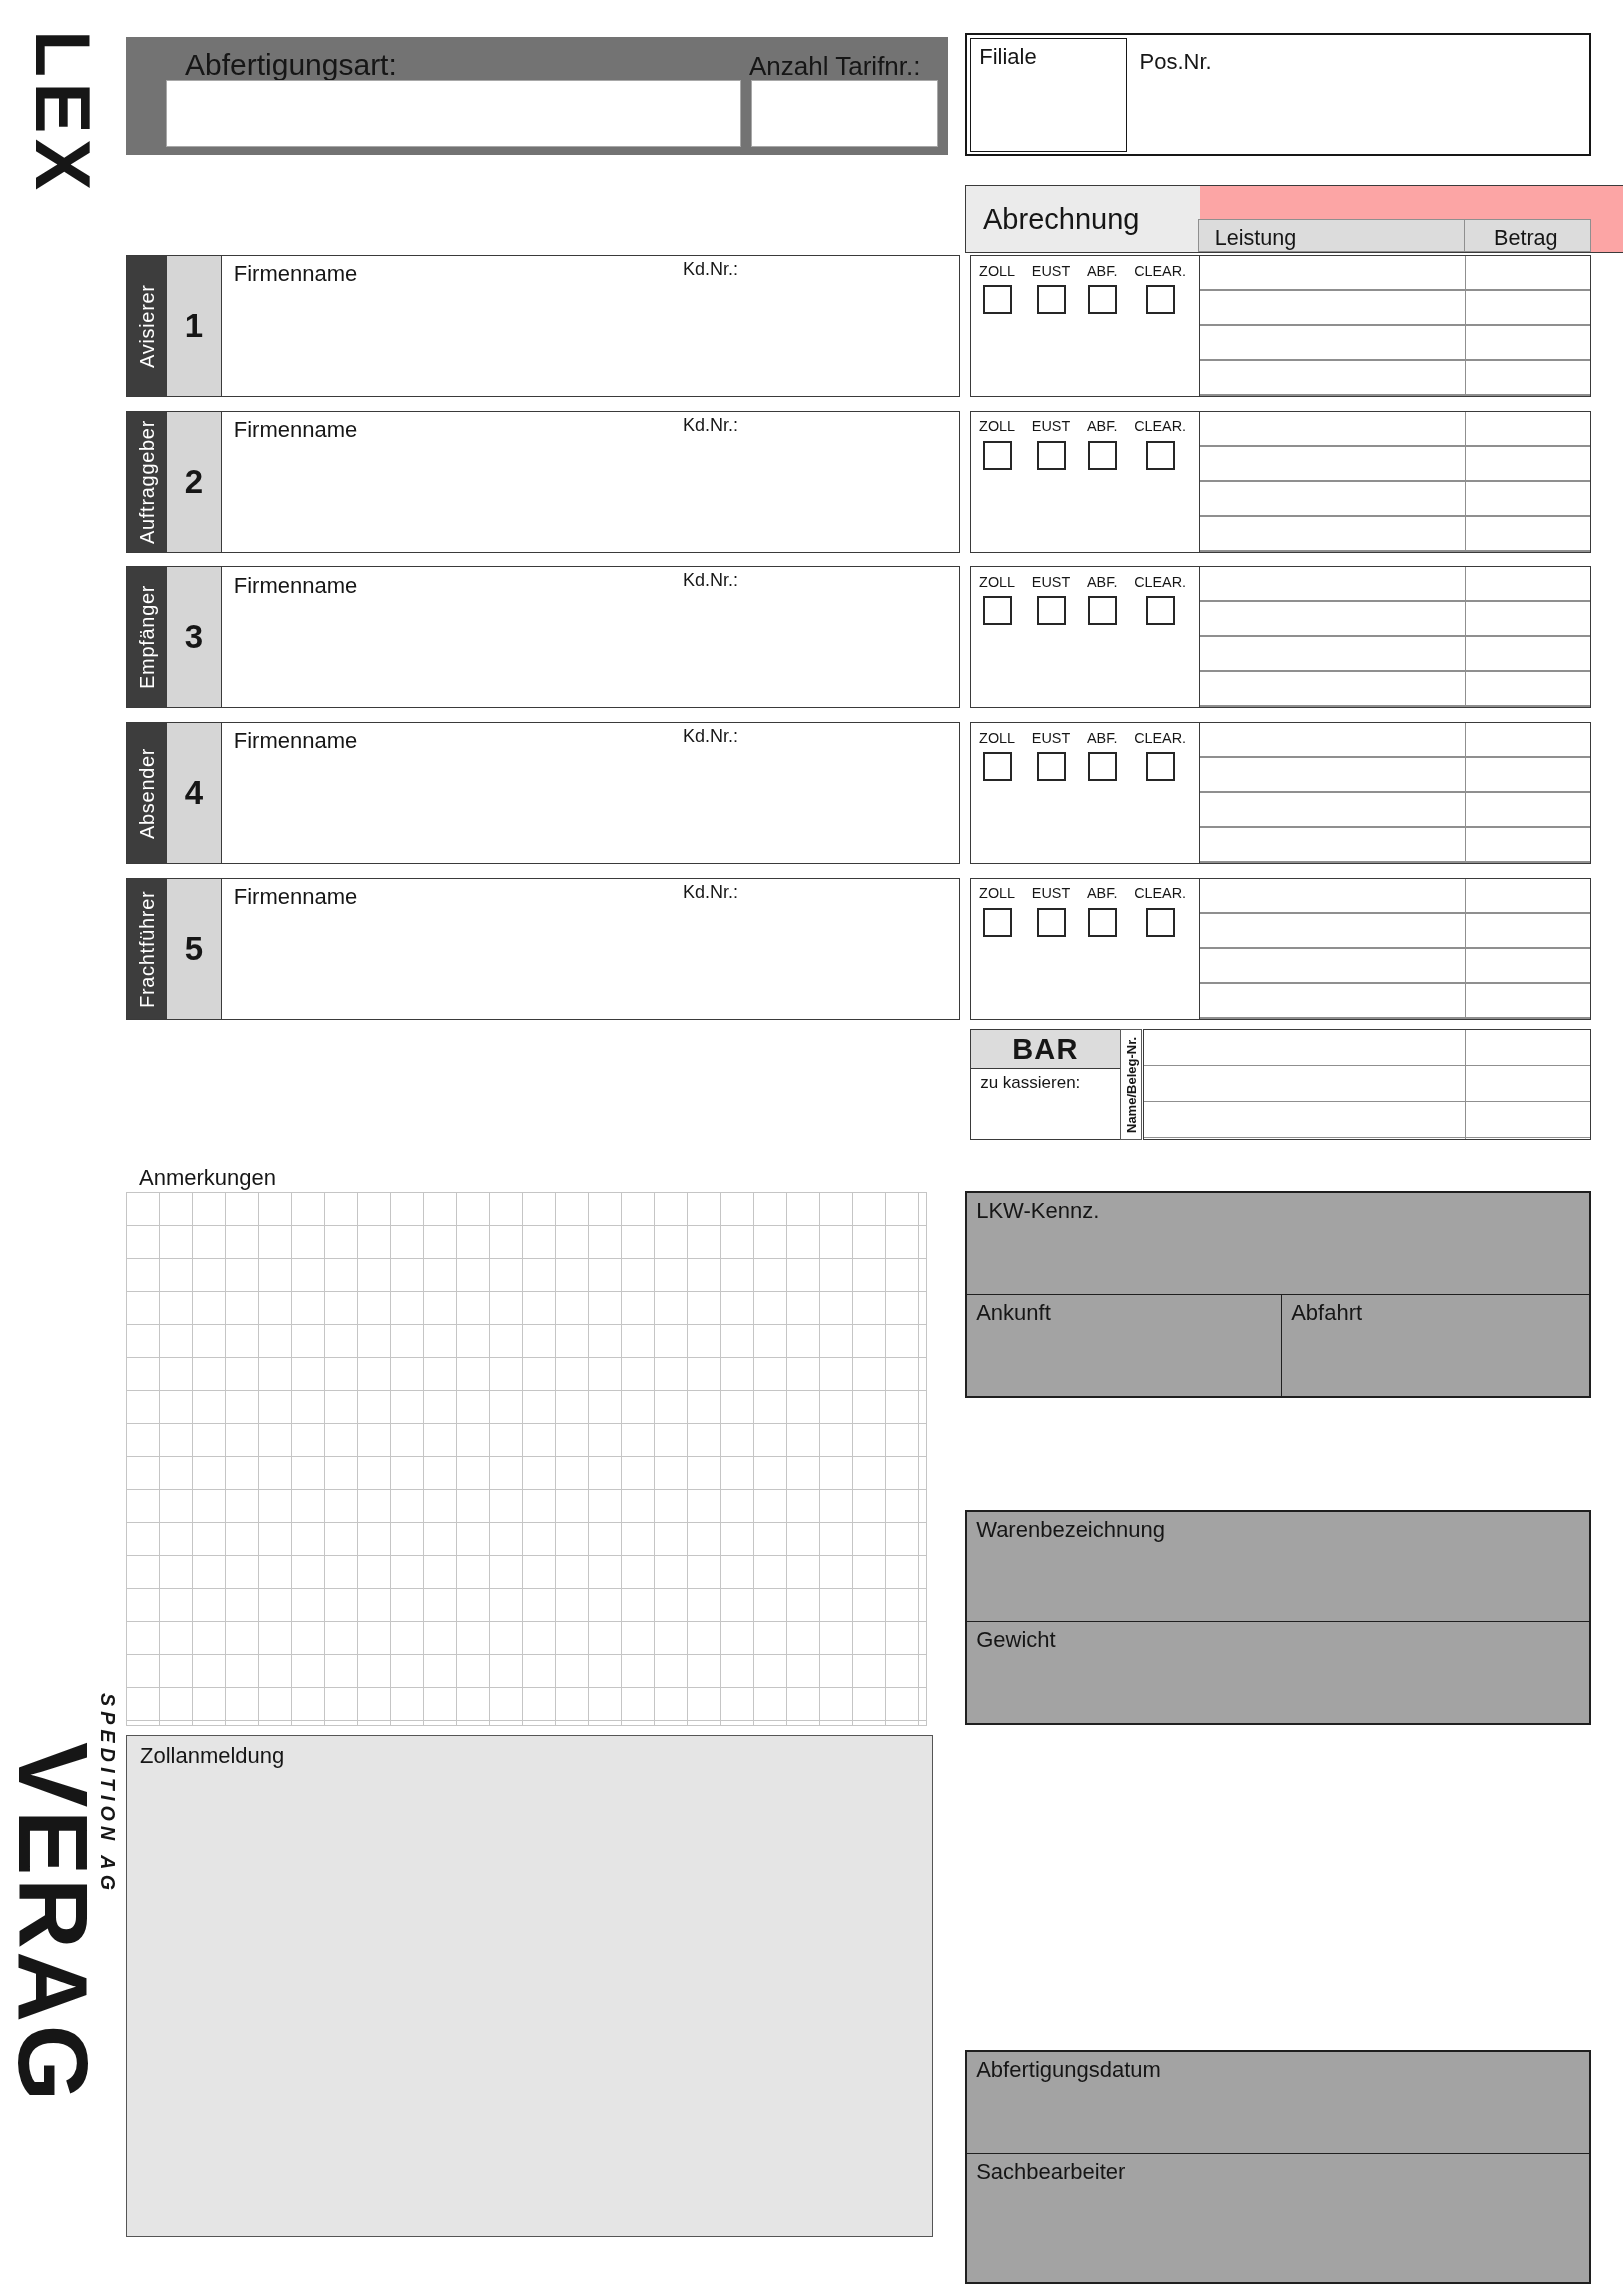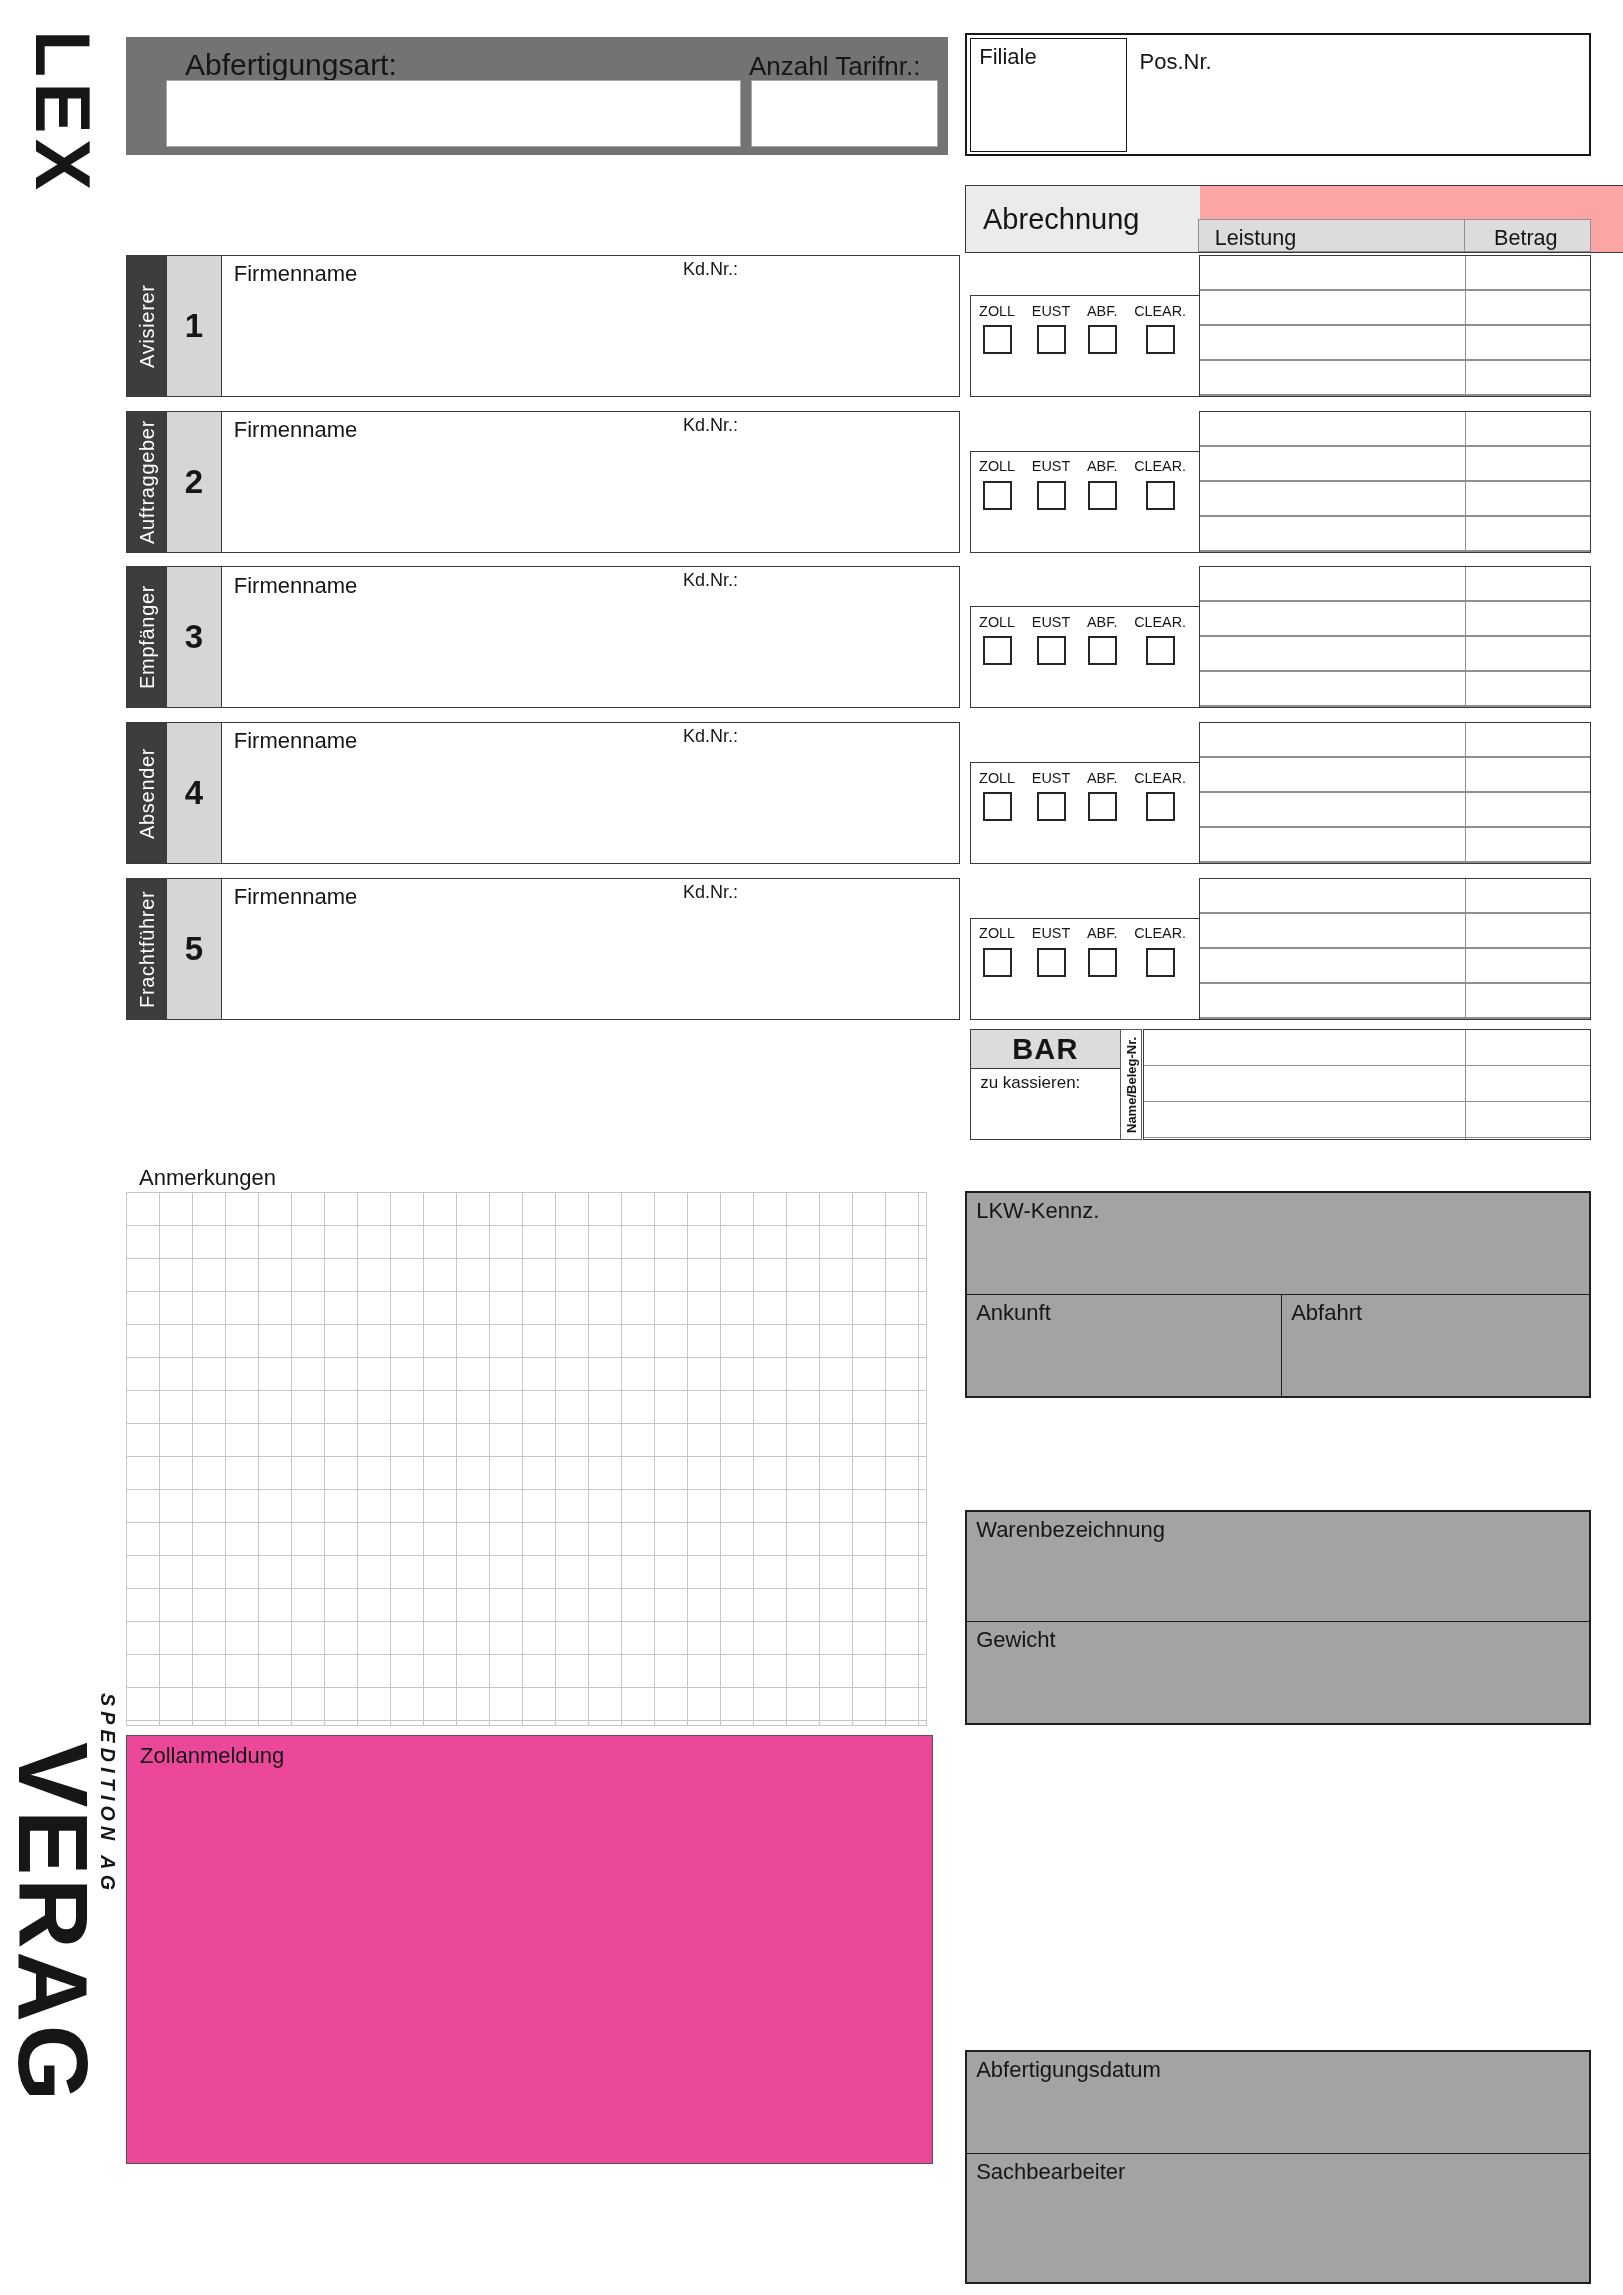--- a/index.html
+++ b/index.html
@@ -32,21 +32,21 @@
 
   
   .sections { position:absolute; left:126px; top:255px; width:1465px; display:flex; flex-direction:column; gap:13.7px; }
   .section { display:flex; height:142px; }
   .section-left { display:flex; width:834px; margin-right:10.5px; border:1.3px solid #3a3a3a; background:#fff; }
   .role-bar { width:40px; background:#3d3d3d; color:#fff; writing-mode:vertical-rl; transform:rotate(180deg); display:flex; align-items:center; justify-content:center; font-size:20px; letter-spacing:0.7px; }
   .num-cell { width:55px; background:#d6d6d6; border-right:1.3px solid #3a3a3a; display:flex; align-items:center; justify-content:center; font-size:33px; font-weight:700; }
   .firma-box { flex:1; position:relative; background:#fff; }
   .firma-label { position:absolute; left:11.8px; top:5.2px; font-size:22px; }
   .kdnr-label { position:absolute; left:461px; top:3px; font-size:18px; }
-  .check-area { width:229px; border:1.3px solid #3a3a3a; border-right:none; background:#fff; display:flex; justify-content:space-between; padding:6.5px 13px 0 7.9px;margin-top:40px; }
+  .check-area { width:229px; border:1.3px solid #3a3a3a; border-right:none; background:#fff; display:flex; justify-content:space-between; padding:6.5px 13px 0 7.9px; }
   .check-col { display:flex; flex-direction:column; align-items:center; gap:6.5px; }
   .check-label { font-size:14.4px; }
   .checkbox { width:29px; height:29px; border:2px solid #262626; background:#fff; display:block; }
   .lb-table { width:392px; position:relative; border:1.3px solid #3a3a3a; background-image:repeating-linear-gradient(to bottom, transparent 0, transparent 33px, #8f8f8f 33px, #8f8f8f 35px); }
   .betrag-divider { position:absolute; left:265px; top:0; bottom:0; width:1.3px; background:#8f8f8f; }
 
   
   .bar-block { position:absolute; left:970px; top:1029px; width:151px; height:111px; }
   .bar-title { height:40px; background:#dcdcdc; border:1.3px solid #3a3a3a; display:flex; align-items:center; justify-content:center; font-size:29px; font-weight:700; letter-spacing:1.3px; }
   .bar-kassieren { height:71px; border:1.3px solid #3a3a3a; border-top:none; background:#fff; padding:3.9px 0 0 9.2px; font-size:17px; }
@@ -69,21 +69,21 @@
   .box-label { position:absolute; left:9.2px; top:5.2px; font-size:22px; }
   .box-bottom { display:flex; border-top:1.3px solid #1f1f1f; }
   .lkw-box .box-bottom { height:102px; }
   .waren-box .box-bottom { height:102px; }
   .abfdat-box .box-bottom { height:129px; }
   .cell-left { width:315px; border-right:1.3px solid #1f1f1f; position:relative; }
   .cell-right { flex:1; position:relative; }
   .cell-full { flex:1; position:relative; }
 
   
-  .zoll-box { position:absolute; left:126px; top:1735px; width:807px; height:429px; border:1.3px solid #555; background:#ec4899; }
+  .zoll-box { position:absolute; left:126px; top:1735px; width:807px; height:502px; border:1.3px solid #555; background:#e5e5e5; }
   .zoll-label { position:absolute; left:13px; top:6.5px; font-size:22px; }
 </style>
 </head>
 <body>
 
 <div class="page">
 
   <div class="lex-logo">LEX</div>
 
   <div class="abfert-box">

